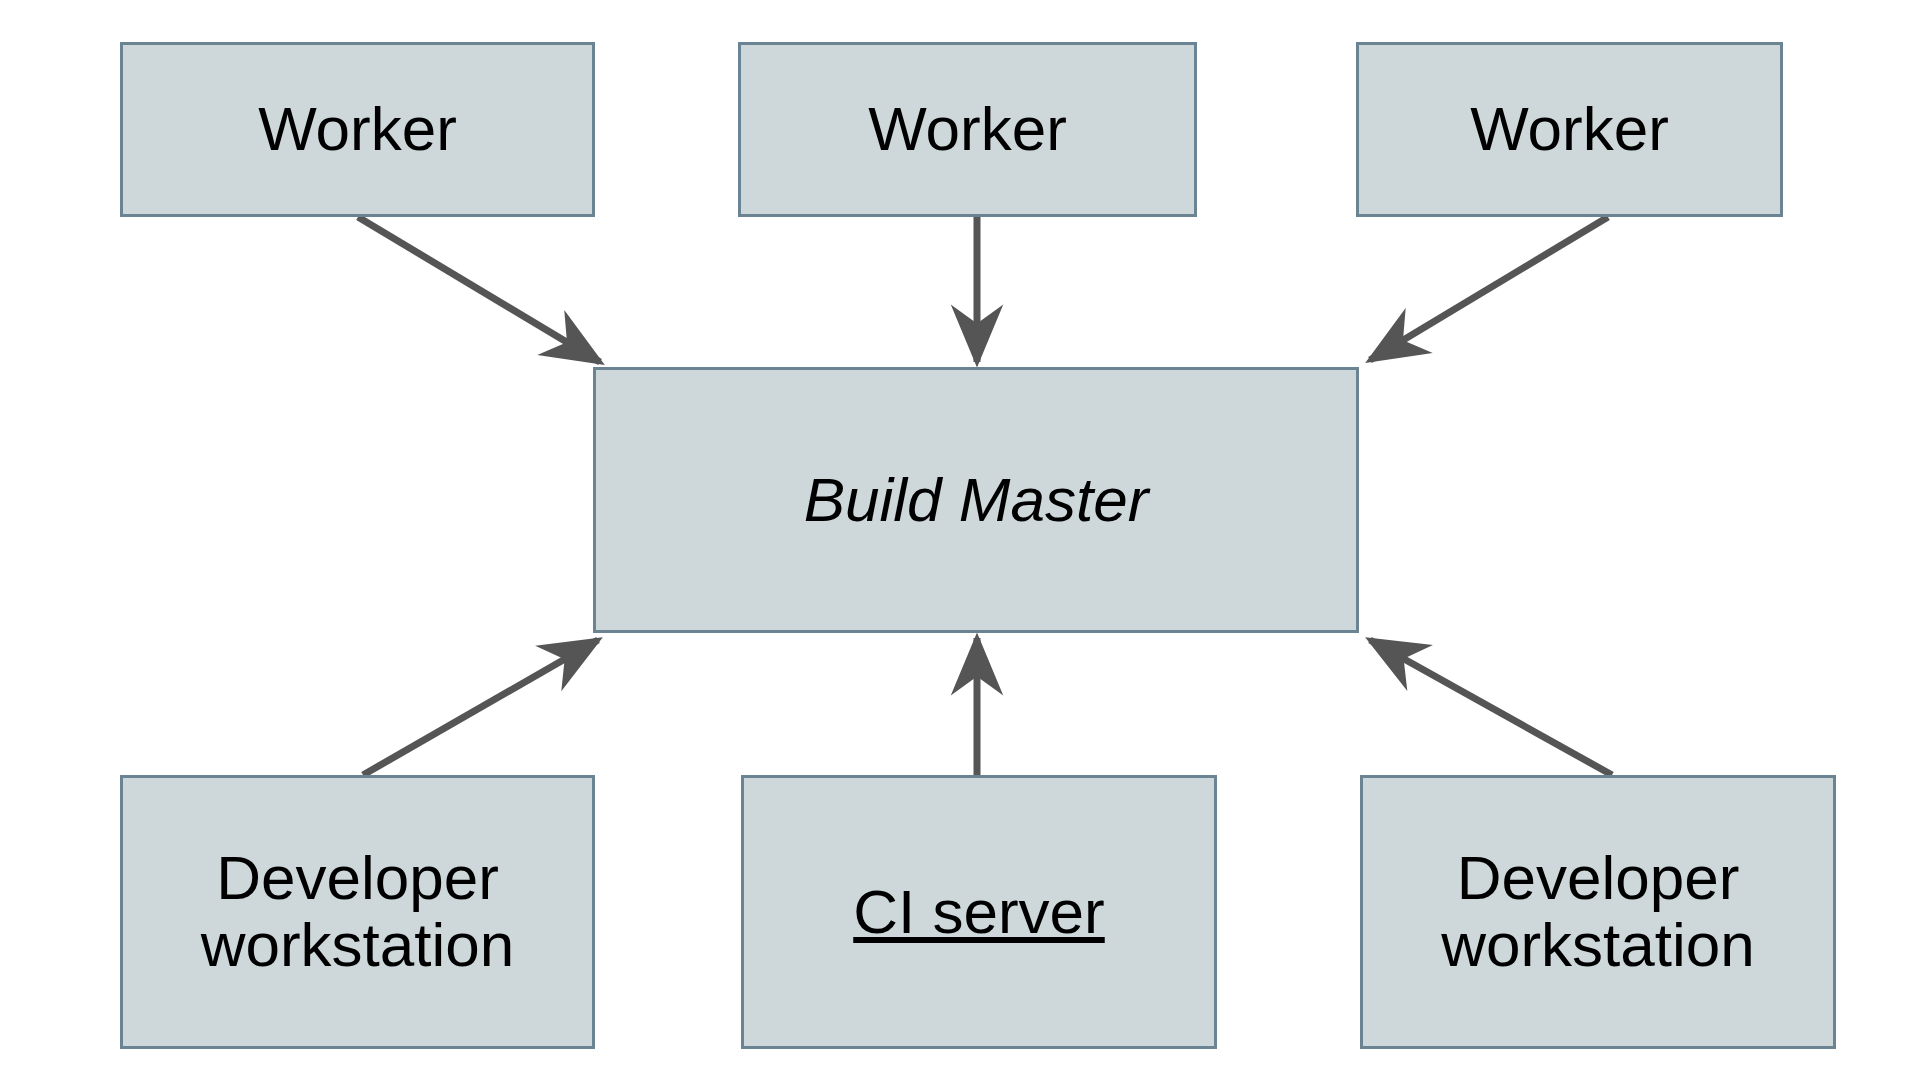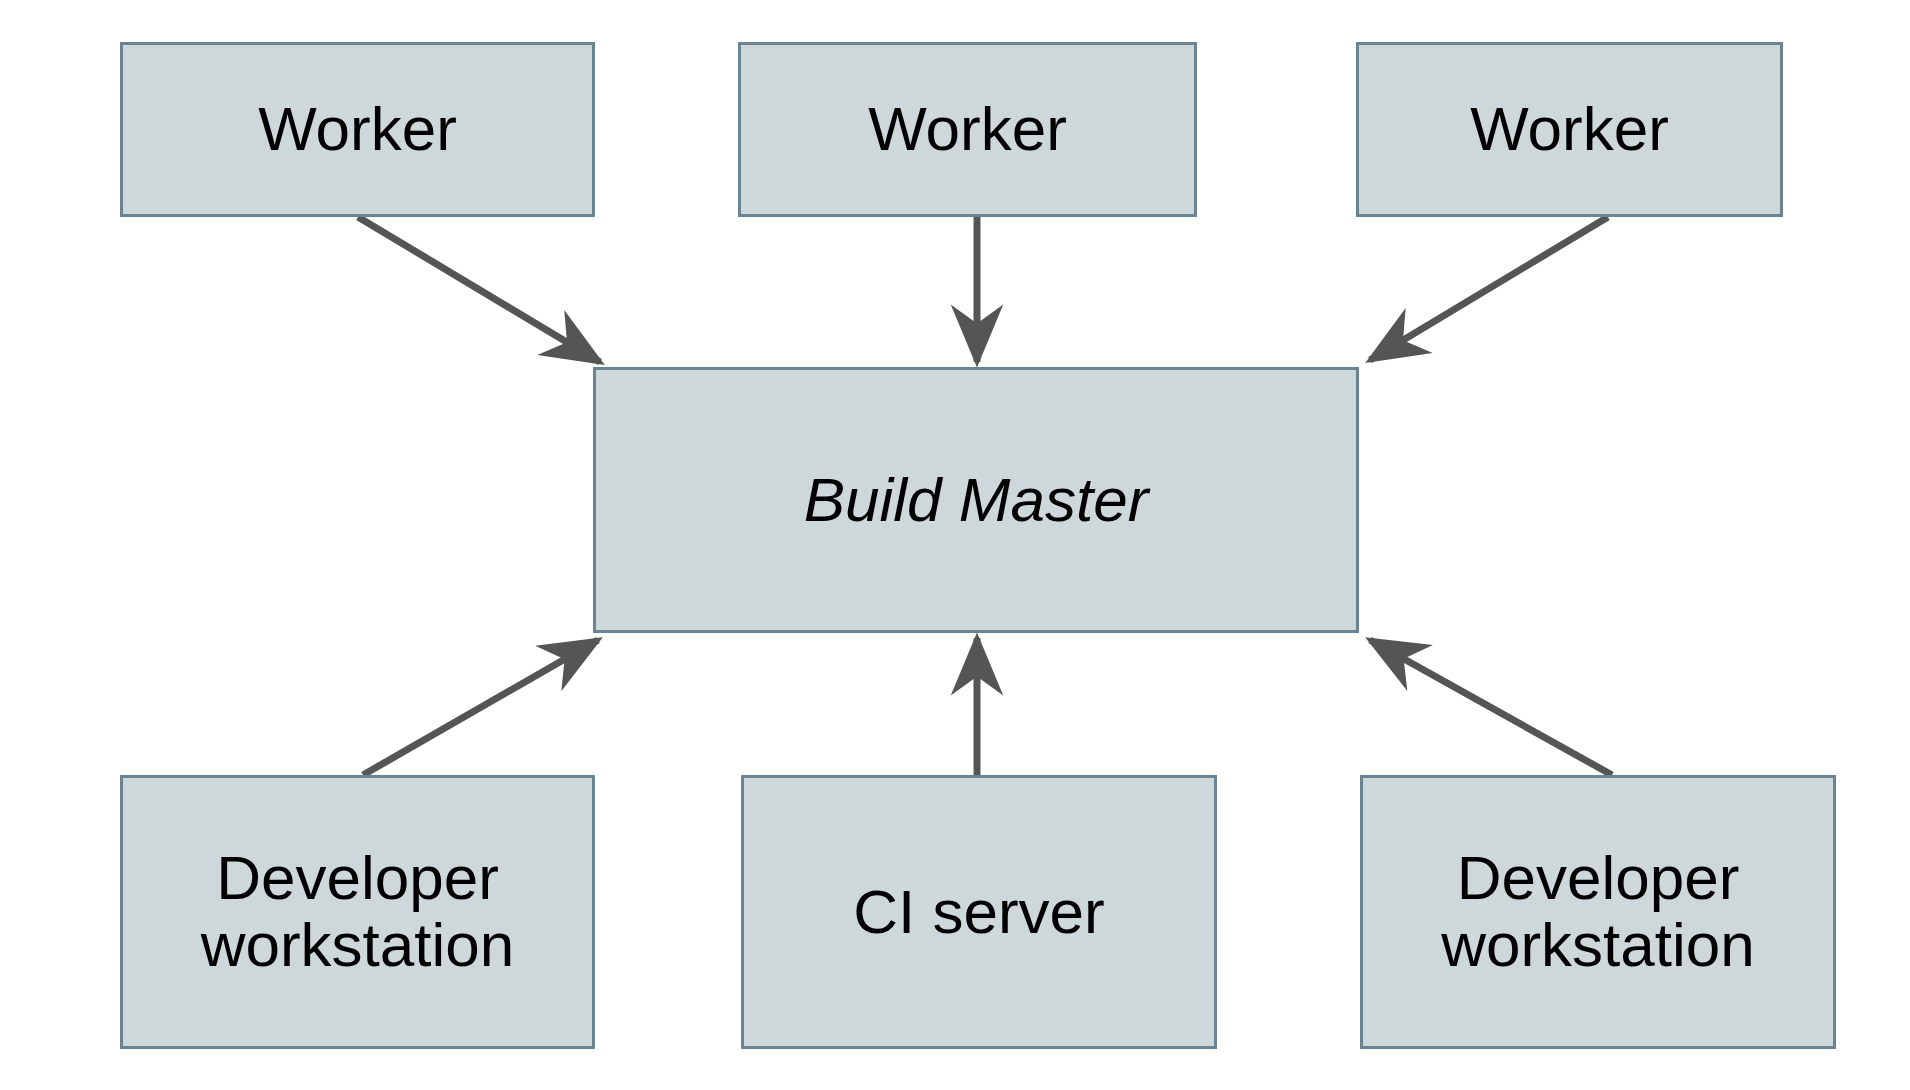--- a/index.html
+++ b/index.html
@@ -49,21 +49,21 @@
     color: #000000;
   }
   
   #node-worker-1 { left: 120px;  top: 42px;  width: 475px; height: 175px; }
   #node-worker-2 { left: 738px;  top: 42px;  width: 459px; height: 175px; }
   #node-worker-3 { left: 1356px; top: 42px;  width: 427px; height: 175px; }
   
   #node-build-master { left: 593px; top: 367px; width: 766px; height: 266px; font-style: italic; }
   
   #node-dev-workstation-1 { left: 120px;  top: 775px; width: 475px; height: 274px; }
-  #node-ci-server        { left: 741px;  top: 775px; width: 476px; height: 274px; }
+  #node-ci-server        { left: 741px;  top: 775px; width: 476px; height: 274px; text-decoration: underline; }
   #node-dev-workstation-2 { left: 1360px; top: 775px; width: 476px; height: 274px; }
 </style>
 </head>
 <body>
 
 <div id="diagram-root">
 
   <svg id="edge-layer" viewBox="0 0 1910 1090" width="1910" height="1090" xmlns="http://www.w3.org/2000/svg">
     <defs>
 

